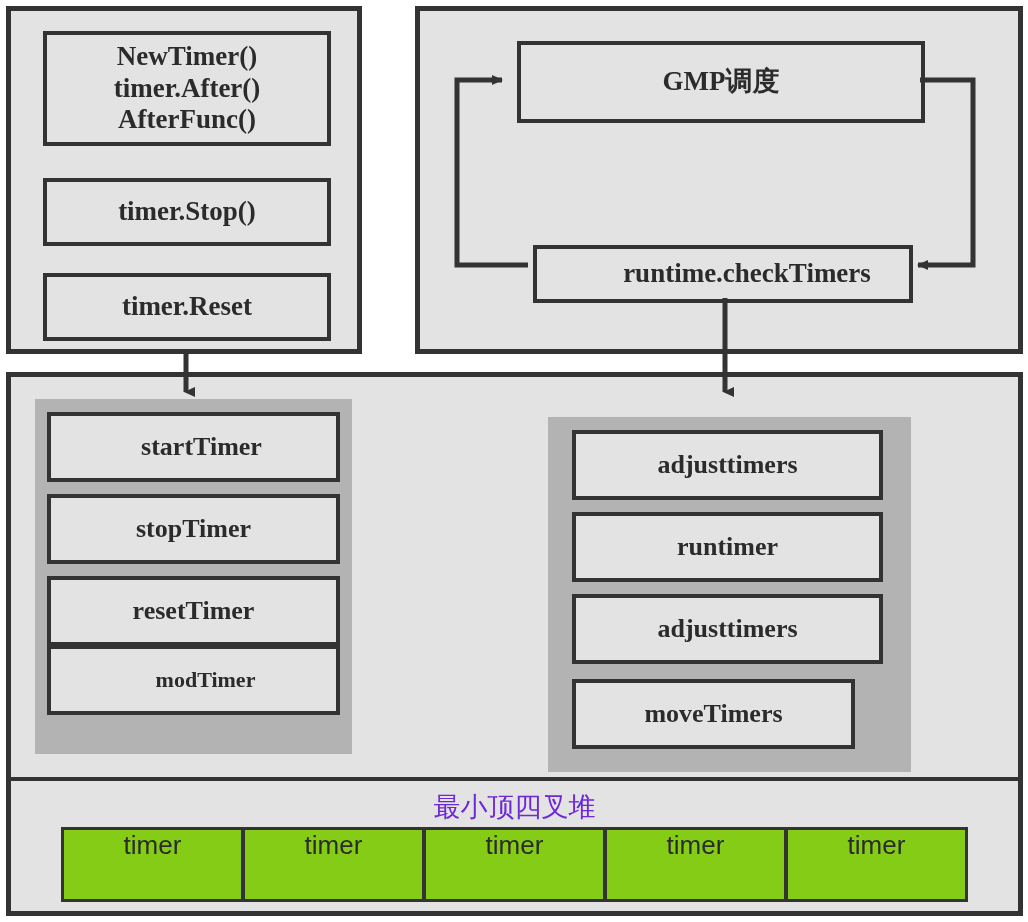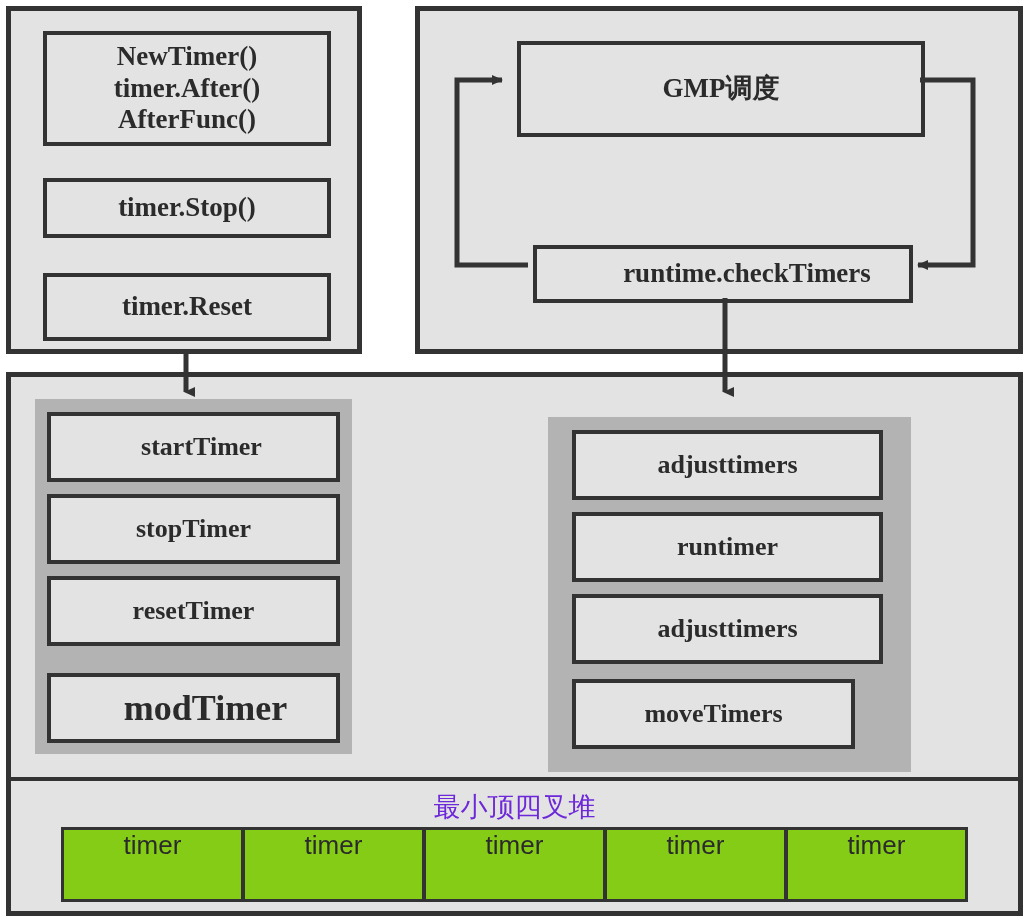--- a/index.html
+++ b/index.html
@@ -80,53 +80,53 @@
 <div id="canvas">
 
   <div class="panel" style="left:6px; top:6px; width:356px; height:348px;">
 
     <div class="card" style="left:32px; top:20px; width:288px; height:115px; font-size:27px; flex-direction:column;">
       <span>NewTimer()</span>
       <span>timer.After()</span>
       <span>AfterFunc()</span>
     </div>
 
-    <div class="card" style="left:32px; top:167px; width:288px; height:60px; font-size:27px;">
+    <div class="card" style="left:32px; top:167px; width:288px; height:68px; font-size:27px;">
       <span>timer.Stop()</span>
     </div>
 
     <div class="card" style="left:32px; top:262px; width:288px; height:68px; font-size:27px;">
       <span>timer.Reset</span>
     </div>
   </div>
 
   <div class="panel" style="left:415px; top:6px; width:608px; height:348px;">
 
-    <div class="card" style="left:97px; top:30px; width:408px; height:96px; font-size:27px;">
+    <div class="card" style="left:97px; top:30px; width:408px; height:82px; font-size:27px;">
       <span>GMP调度</span>
     </div>
 
     <div class="card" style="left:113px; top:234px; width:380px; height:58px; font-size:27px;padding-left:48px;">
       <span>runtime.checkTimers</span>
     </div>
   </div>
 
   <div class="panel" style="left:6px; top:372px; width:1017px; height:544px;">
 
     <div class="greywrap" style="left:24px; top:22px; width:317px; height:355px;">
       <div class="card" style="left:12px; top:13px; width:293px; height:70px; font-size:26px;padding-left:16px;">
         <span>startTimer</span>
       </div>
       <div class="card" style="left:12px; top:177px; width:293px; height:70px; font-size:26px;">
         <span>resetTimer</span>
       </div>
       <div class="card" style="left:12px; top:95px; width:293px; height:70px; font-size:26px;">
         <span>stopTimer</span>
       </div>
-      <div class="card" style="left:12px; top:274px; width:293px; height:70px; font-size:36px;padding-left:24px;">
+      <div class="card" style="left:12px; top:246px; width:293px; height:70px; font-size:22px;padding-left:24px;">
         <span>modTimer</span>
       </div>
     </div>
 
     <div class="greywrap" style="left:537px; top:40px; width:363px; height:355px;">
       <div class="card" style="left:24px; top:13px; width:311px; height:70px; font-size:26px;">
         <span>adjusttimers</span>
       </div>
       <div class="card" style="left:24px; top:95px; width:311px; height:70px; font-size:26px;">
         <span>runtimer</span>

